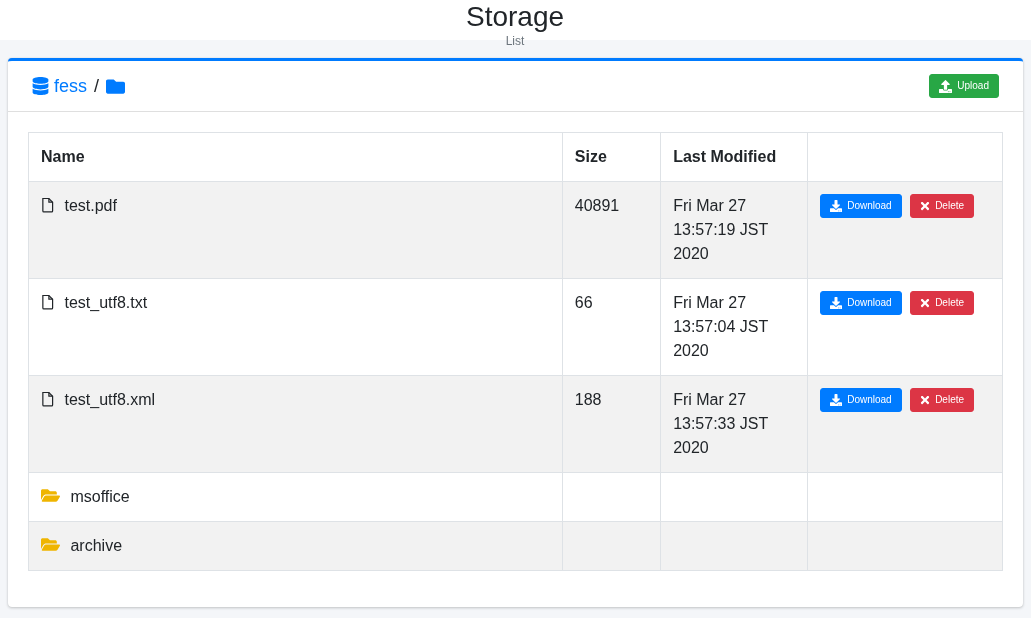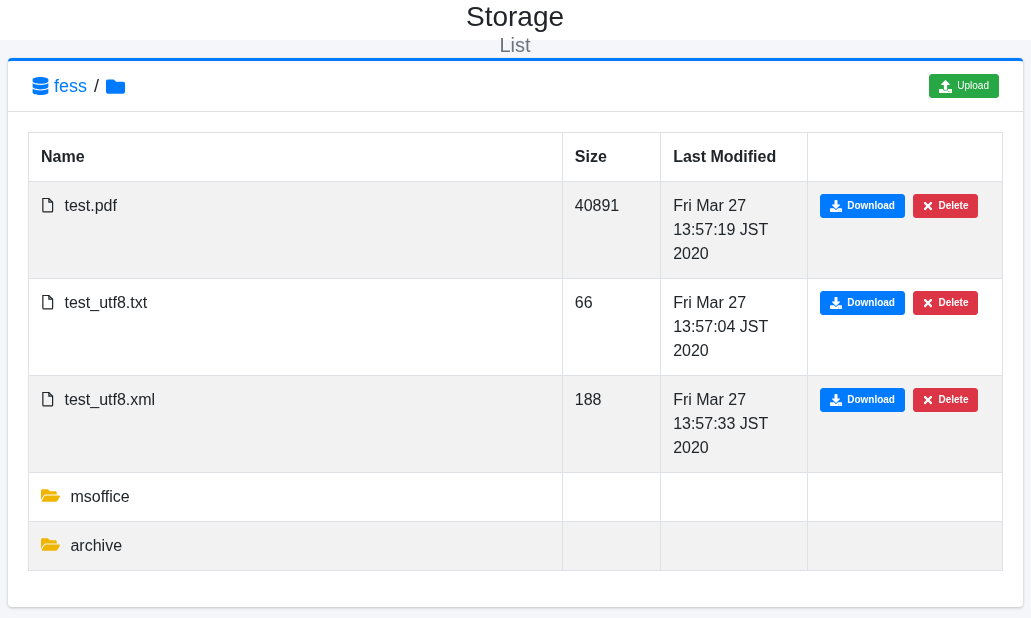--- a/index.html
+++ b/index.html
@@ -20,21 +20,21 @@
     justify-content:space-between;
     flex-direction:column;
   }
   .page-title {
     font-size:28px;
     font-weight:500;
     color:#212529;
     line-height:1.2;
   }
   .list-label {
-    font-size:20px;
+    font-size:12px;
     color:#6c757d;
   }
   
   .content { padding:18px 8px 10px 8px; }
   .card {
     background:#ffffff;
     border-top:3px solid #007bff;
     border-radius:4px;
     box-shadow:0 0 1px rgba(0,0,0,.125), 0 1px 3px rgba(0,0,0,.2);
     min-height:547px;
@@ -84,21 +84,21 @@
   th, td {
     border:1px solid #dee2e6;
     padding:12px;
     text-align:left;
     vertical-align:top;
     line-height:1.5;
   }
   thead th { font-weight:700; }
   tbody tr:nth-child(odd) { background:#f2f2f2; }
   .name-cell .icon { margin-right:6px; position:relative; top:2px; }
-  .actions-cell .btn { margin-right:4px;font-weight:bold; }
+  .actions-cell .btn { margin-right:4px; }
 </style>
 </head>
 <body>
 
 <div>
   <header class="top-header">
     <h1 class="page-title">Storage</h1>
     <span class="list-label">List</span>
   </header>
 

